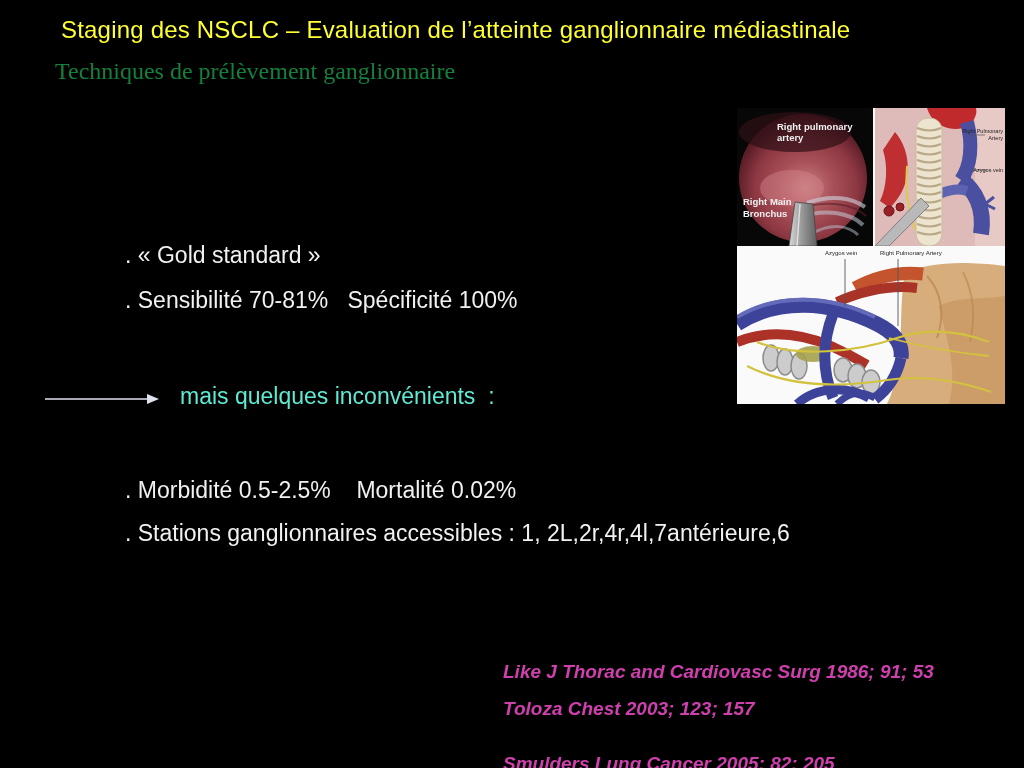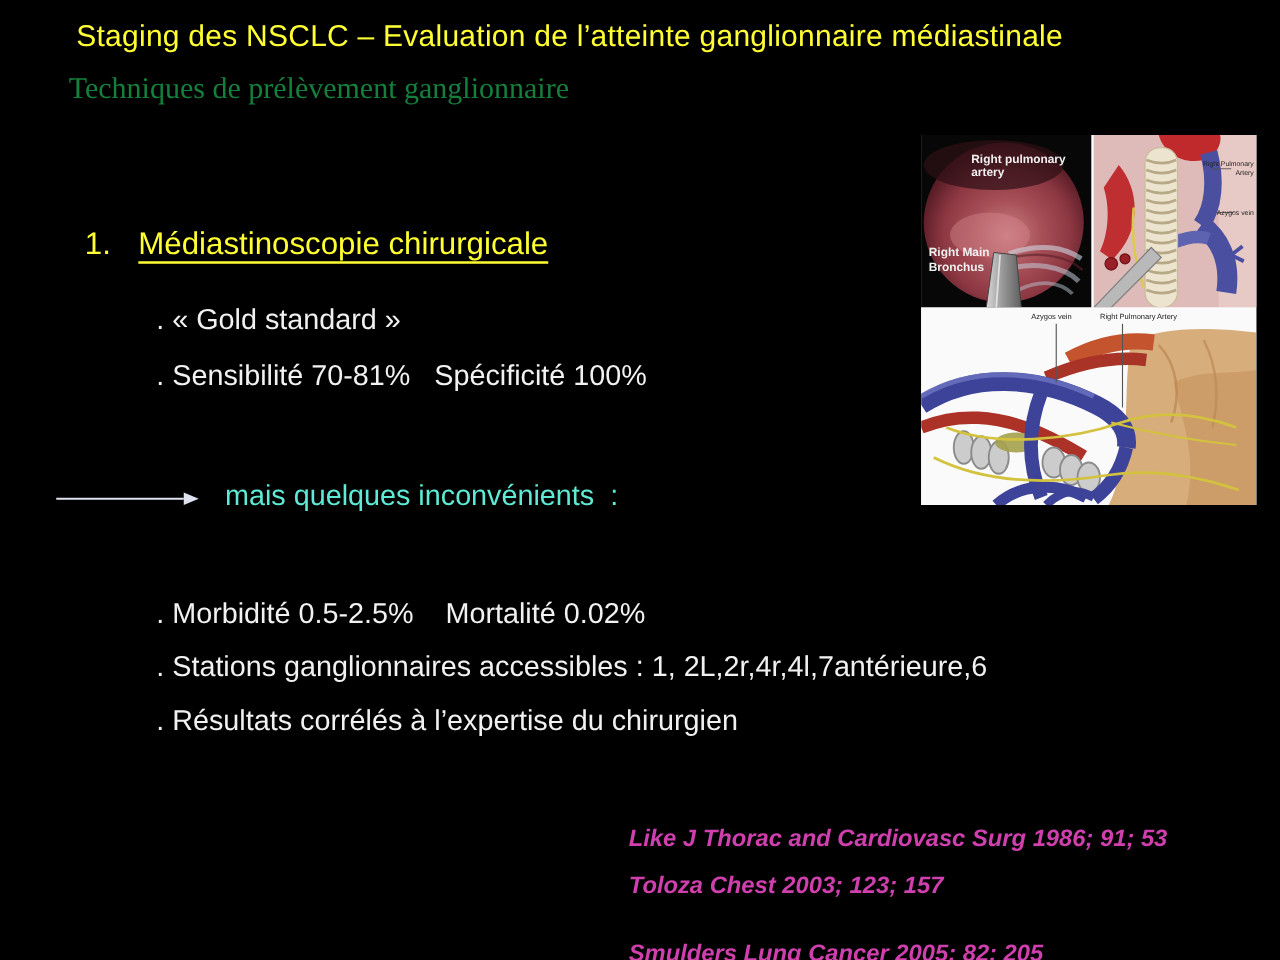--- a/index.html
+++ b/index.html
@@ -41,36 +41,32 @@
   svg text{font-family:"Liberation Sans",sans-serif;}
 </style>
 </head>
 <body>
 
 <div class="slide">
 
   <div class="abs title">Staging des NSCLC – Evaluation de l’atteinte ganglionnaire médiastinale</div>
   <div class="abs subtitle">Techniques de prélèvement ganglionnaire</div>
 
-  <div class="abs item1">
-    <span class="num">1.</span><span class="lbl">Médiastinoscopie chirurgicale</span>
-  </div>
 
   <div class="abs bullet b-a0">. « Gold standard »</div>
   <div class="abs bullet b-a1">. Sensibilité 70-81%   Spécificité 100%</div>
 
   <svg class="abs arrow-svg" width="116" height="16" viewBox="0 0 116 16">
     <line x1="1" y1="8" x2="103" y2="8" stroke="#dfe3f0" stroke-width="1.6"></line>
     <polygon points="103,3 115,8 103,13" fill="#dfe3f0"></polygon>
   </svg>
   <div class="abs note">mais quelques inconvénients  :</div>
 
   <div class="abs bullet b-b0">. Morbidité 0.5-2.5%    Mortalité 0.02%</div>
   <div class="abs bullet b-b1">. Stations ganglionnaires accessibles : 1, 2L,2r,4r,4l,7antérieure,6</div>
-  <div class="abs bullet b-b2">. Résultats corrélés à l’expertise du chirurgien</div>
 
   <div class="abs ref r0">Like J Thorac and Cardiovasc Surg 1986; 91; 53</div>
   <div class="abs ref r1">Toloza Chest 2003; 123; 157</div>
   <div class="abs ref r2">Smulders Lung Cancer 2005; 82; 205</div>
 
   <div class="figure">
     <div class="fig-toprow">
 
       <div class="fig-endo">
         <svg width="136" height="138" viewBox="0 0 136 138">

